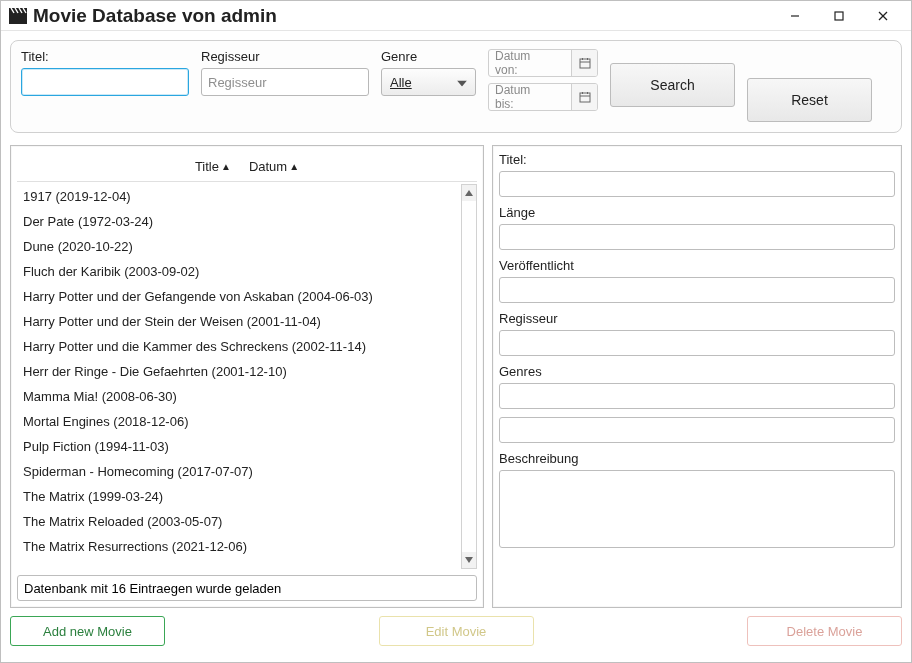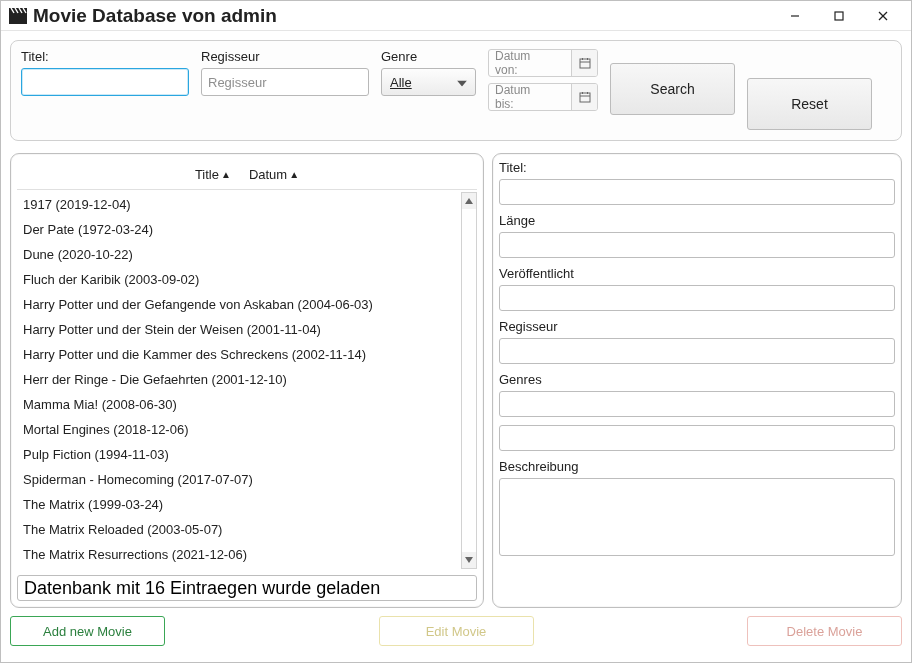--- a/index.html
+++ b/index.html
@@ -15,37 +15,37 @@
   .flabel { font-size:13px; margin-bottom:4px; color:#222; }
   .tinput { height:28px; border:1px solid #b8b8b8; border-radius:3px; background:#fff; padding:0 6px; font-size:13px; width:168px;}
   .tinput.focused { border:1px solid #2aa6e0; box-shadow:0 0 0 1px rgba(42,166,224,.25) inset; outline:none;}
   .tinput::placeholder { color:#8f8f8f; }
   .sel { height:28px; width:95px; border:1px solid #b8b8b8; border-radius:3px; background:linear-gradient(#fdfdfd,#ececec); padding:0 24px 0 8px; position:relative; display:flex; align-items:center; cursor:pointer;text-decoration:underline;}
   .sel .caret { position:absolute; right:8px; top:50%; transform:translateY(-50%); }
   .dates { display:flex; flex-direction:column; gap:6px; margin-top:0;}
   .datefield { display:flex; height:28px; border:1px solid #cfcfcf; border-radius:3px; align-items:center; width:110px;gap:20px;}
   .datefield span { flex:1; padding:0 6px; color:#8a8a8a; font-size:12px;}
   .datefield .calbtn { width:26px; height:100%; border-left:1px solid #cfcfcf; display:flex; align-items:center; justify-content:center; background:#f5f5f5; border-top-right-radius:2px; border-bottom-right-radius:2px;}
-  .bigbtn { height:52px; border:1px solid #bcbcbc; border-radius:3px; background:linear-gradient(#f7f7f7,#e8e8e8); display:flex; align-items:center; justify-content:center; font-size:14px; cursor:pointer; }
+  .bigbtn { height:44px; border:1px solid #bcbcbc; border-radius:3px; background:linear-gradient(#f7f7f7,#e8e8e8); display:flex; align-items:center; justify-content:center; font-size:14px; cursor:pointer; }
   .bigbtn.search { width:125px; }
   .bigbtn.reset { width:125px; }
   .main { display:flex; gap:8px; margin-top:12px; flex:1; min-height:0;}
-  .panel { border:1px solid #bfbfbf; border-radius:9px; background:#fff; box-shadow:0 0 0 1px rgba(0,0,0,.03) inset; display:flex; flex-direction:column; padding:4px 6px 6px 6px; }
+  .panel { border:1px solid #bfbfbf; border-radius:0; background:#fff; box-shadow:0 0 0 1px rgba(0,0,0,.03) inset; display:flex; flex-direction:column; padding:4px 6px 6px 6px; }
   .panel.left { flex:1; min-width:0;}
   .panel.right { width:410px;}
   .listheader { height:30px; display:flex; align-items:center; justify-content:center; gap:18px; border-bottom:1px solid #e0e0e0; margin:2px 0 2px 0;}
   .listheader .hcol { font-size:13px; color:#222; display:flex; align-items:center; gap:2px; cursor:pointer;}
   .listwrap { flex:1; overflow:hidden; position:relative; display:flex;}
   .list { flex:1; overflow:hidden; }
   .list .item { height:25px; display:flex; align-items:center; padding:0 6px; font-size:13px; color:#222; cursor:pointer; border-bottom:1px solid rgba(0,0,0,0);}
   .scroll { width:16px; border:1px solid #d2d2d2; display:flex; flex-direction:column; }
   .scroll .arr { height:16px; display:flex; align-items:center; justify-content:center; background:#f2f2f2; }
   .scroll .mid { flex:1; }
   .statusline { margin-top:6px; }
-  .statusline input { width:100%; height:26px; border:1px solid #bdbdbd; border-radius:3px; padding:0 6px; background:#fff; font-size:18px;}
+  .statusline input { width:100%; height:26px; border:1px solid #bdbdbd; border-radius:3px; padding:0 6px; background:#fff; font-size:13px;}
   .detailfield { margin:2px 0 6px 0;}
   .detailfield .dlabel { font-size:13px; margin-bottom:4px; display:block;}
   .dinput { width:100%; height:26px; border:1px solid #bdbdbd; border-radius:3px; padding:0 6px; background:#fff; font-size:13px;}
   .dtextarea { width:100%; height:78px; border:1px solid #bdbdbd; border-radius:3px; padding:4px 6px; background:#fff; font-size:13px; resize:none; display:block;}
   .footer { height:46px; display:flex; align-items:center; justify-content:space-between; gap:20px; }
   .actbtn { width:155px; height:30px; border-radius:3px; display:flex; align-items:center; justify-content:center; font-size:13px; cursor:pointer; }
   .actbtn.add  { border:1.5px solid #3aa655; color:#2a7f3d; background:#fff;}
   .actbtn.edit { border:1.5px solid #e0d481; color:#b9aa4a; background:#fff; opacity:.65; pointer-events:none;}
   .actbtn.del  { border:1.5px solid #e6a199; color:#c77064; background:#fff; opacity:.65; pointer-events:none;}
   .sortarrow { font-size:10px; }

